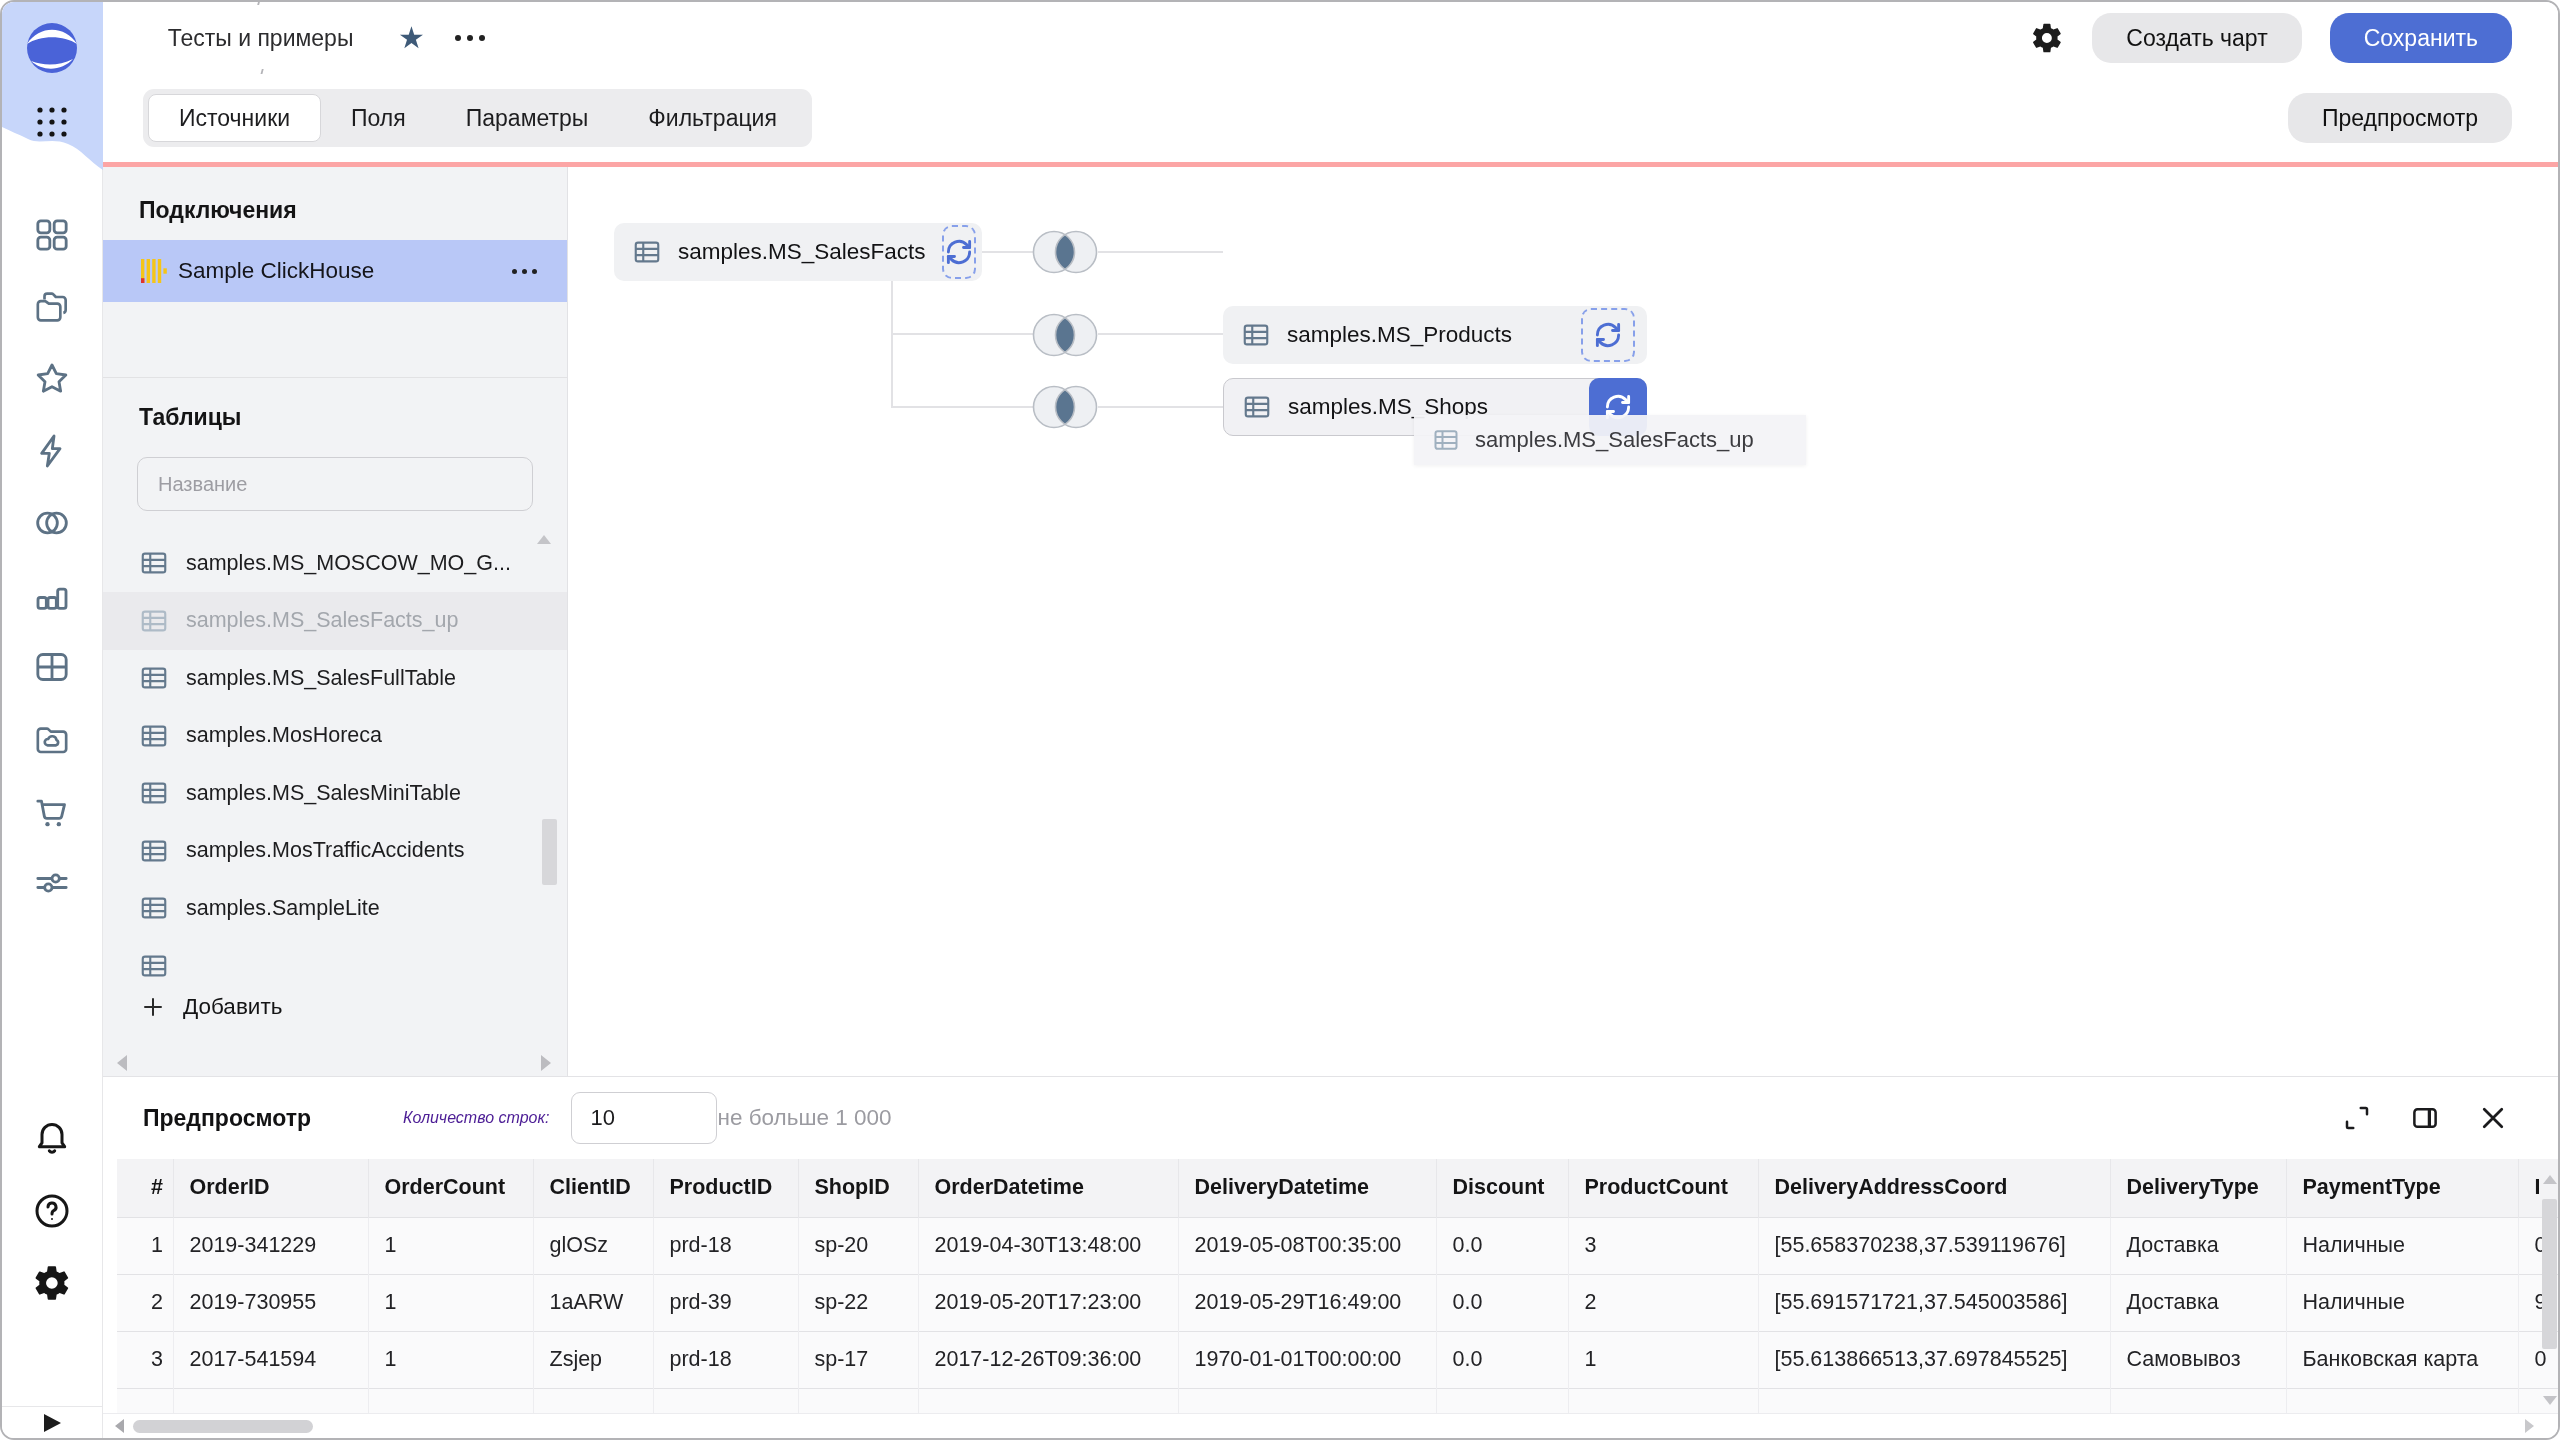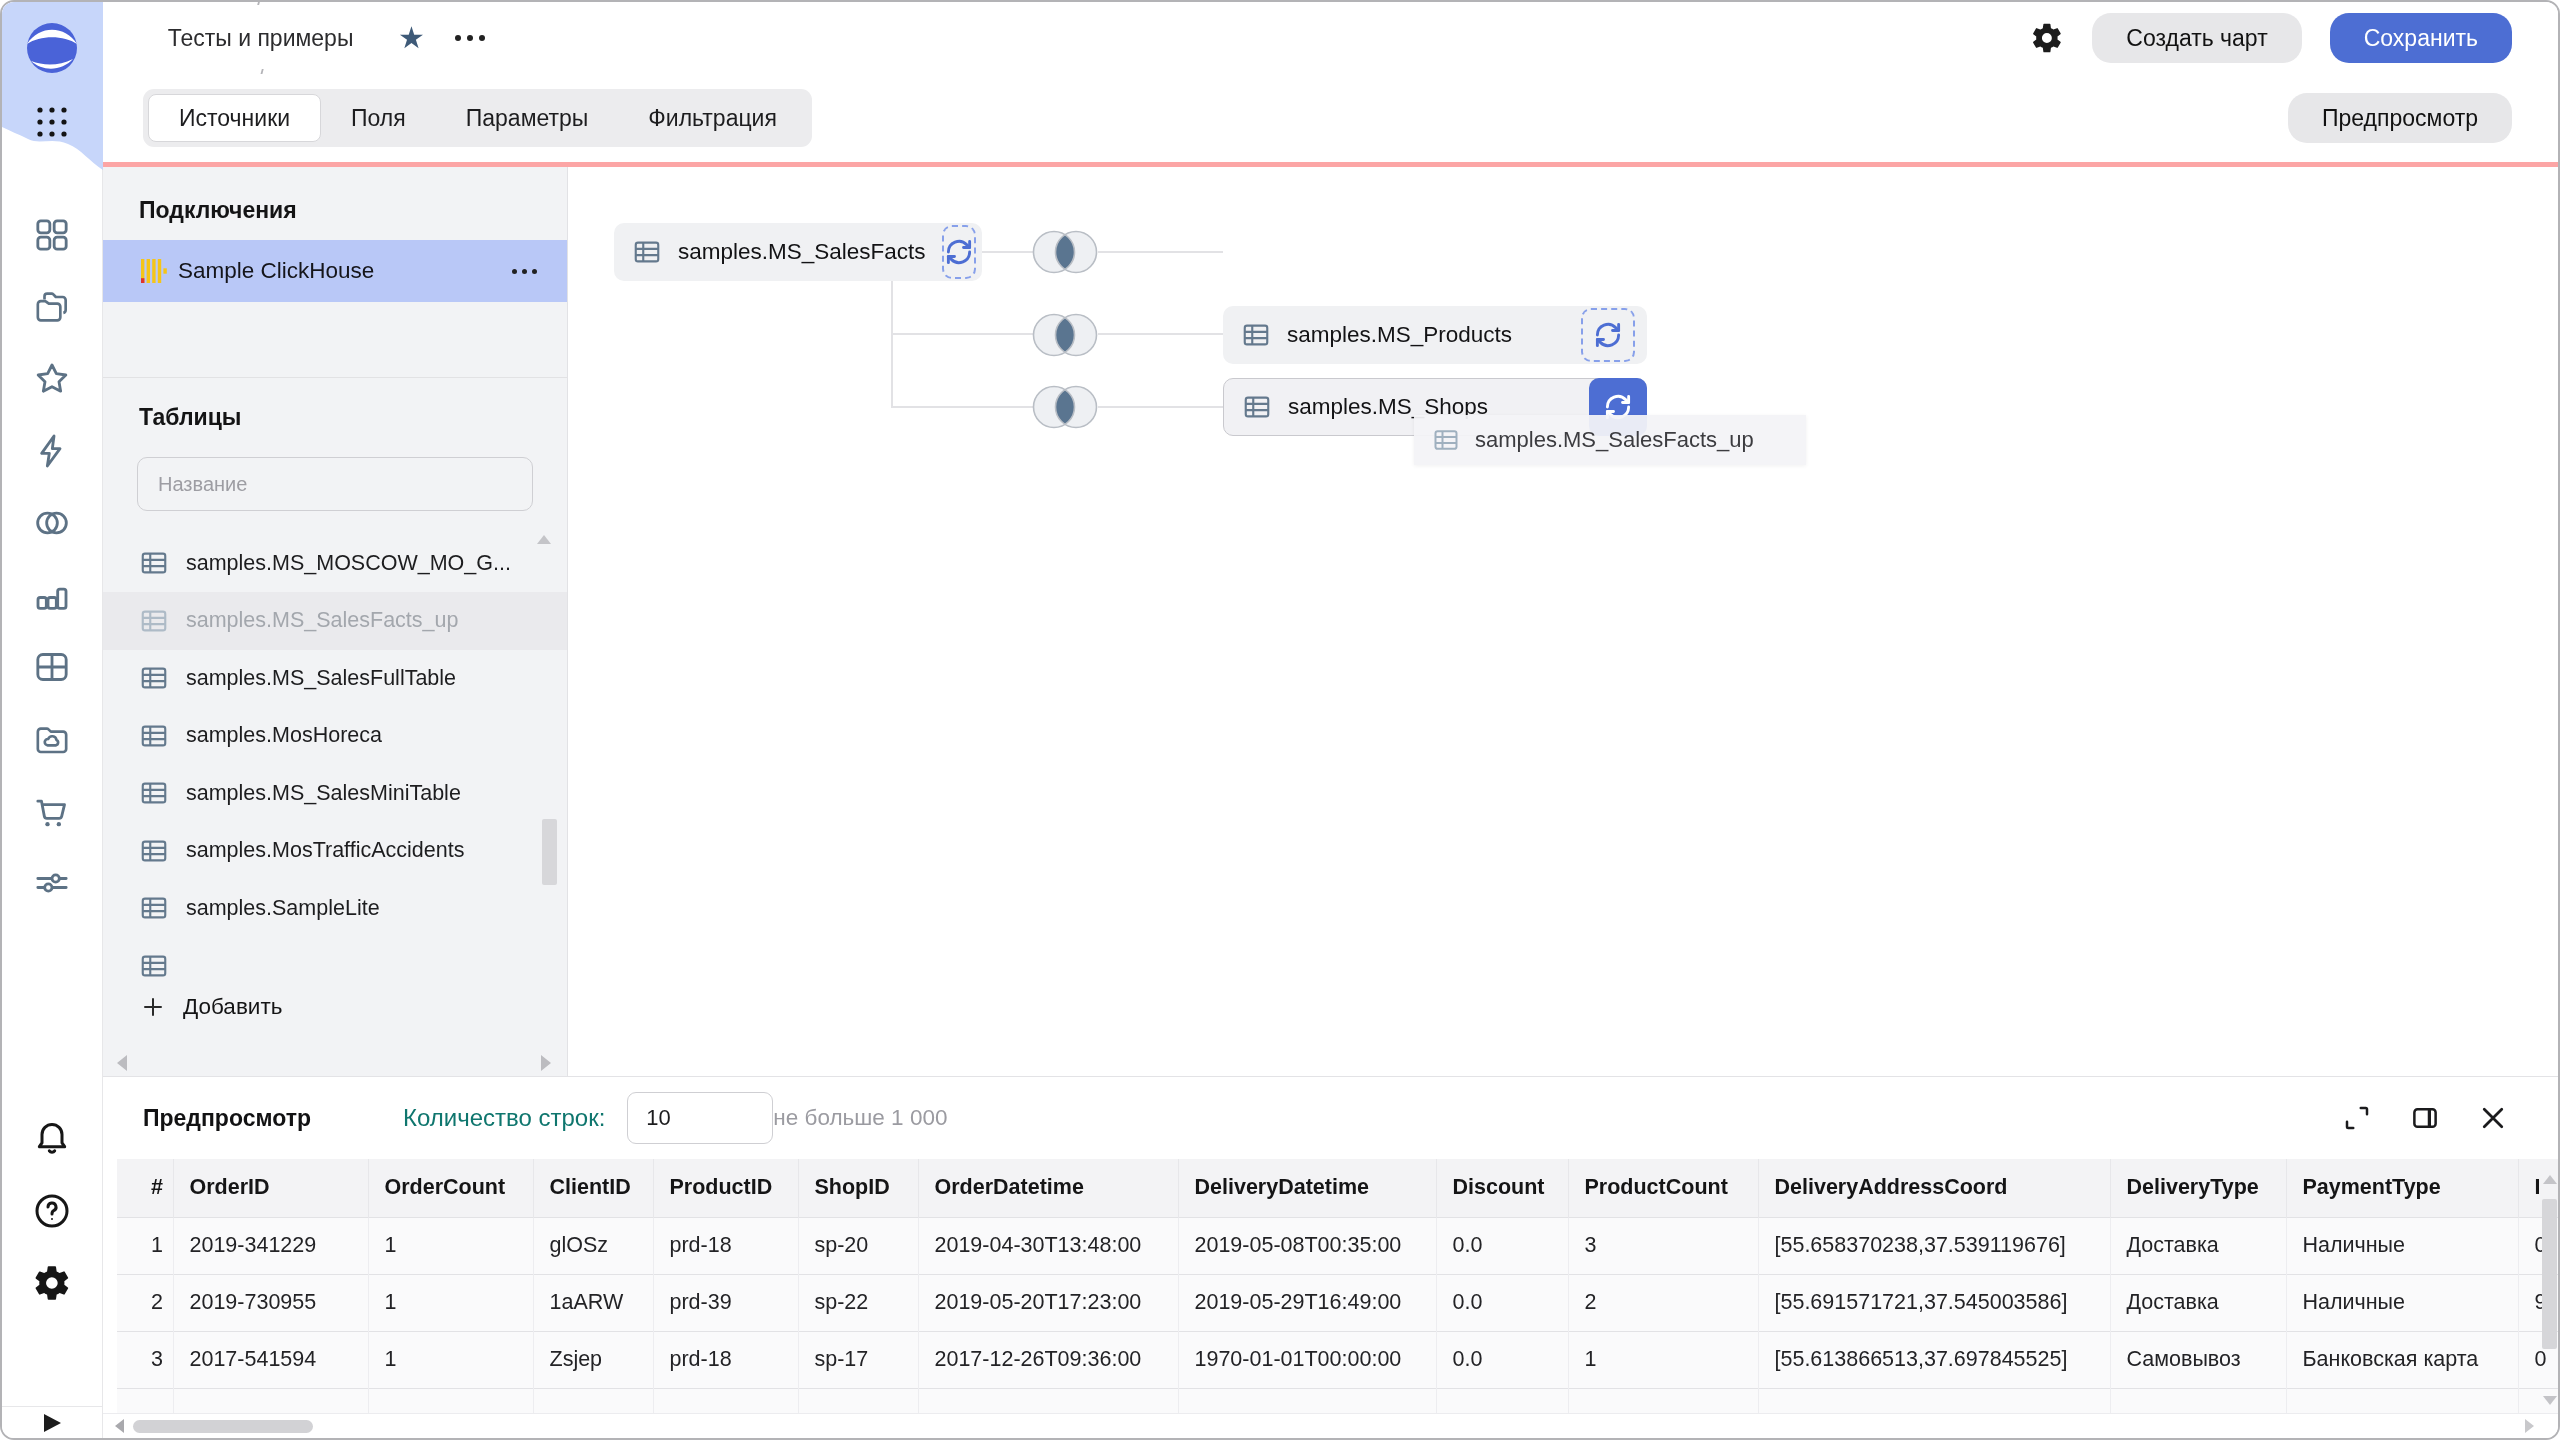--- a/index.html
+++ b/index.html
@@ -113,21 +113,21 @@
            box-shadow:0 1px 4px rgba(0,0,0,0.06); }
   .ghost .tico { width:28px; height:28px; color:#9fb0bf; }
   .ghost .tico svg { width:100%; height:100%; }
   .ghost span { font-size:22px; color:#3c3c40; white-space:nowrap; }
 
   
   .preview { position:absolute; left:101px; right:0; bottom:0; height:362px; background:#fff;
              border-top:1px solid #e3e3e6; z-index:10; }
   .ptoolbar { height:82px; display:flex; align-items:center; padding:0 50px 0 40px; }
   .ptitle { font-size:23px; font-weight:700; color:#121213; margin-right:92px; }
-  .plabel { font-size:24px; color:#0f766e; margin-right:22px; }
+  .plabel { font-size:16px; color:#4c1d95; margin-right:22px;font-style:italic; }
   .rowcount { width:146px; height:52px; border:1.5px solid #cfcfd3; border-radius:9px;
               font-size:22px; padding:0 18px; font-family:inherit; color:#1c1c1e; }
   .phint { font-size:22.5px; color:#9b9ba1; }
   .ptools { margin-left:auto; display:flex; align-items:center; gap:38px; color:#1b1b1d; }
   .ptool { width:30px; height:30px; cursor:pointer; }
   .ptool svg { width:100%; height:100%; }
   .tablewrap { height:254px; overflow:hidden; position:relative; }
   table.grid { border-collapse:collapse; table-layout:fixed; width:2526px; margin-left:14px; }
   table.grid th { height:58px; background:#f3f3f5; text-align:left; font-size:21.5px; font-weight:700;
                   color:#151516; padding:0 16px; border-left:1px solid #e7e7ea; white-space:nowrap; overflow:hidden; }

